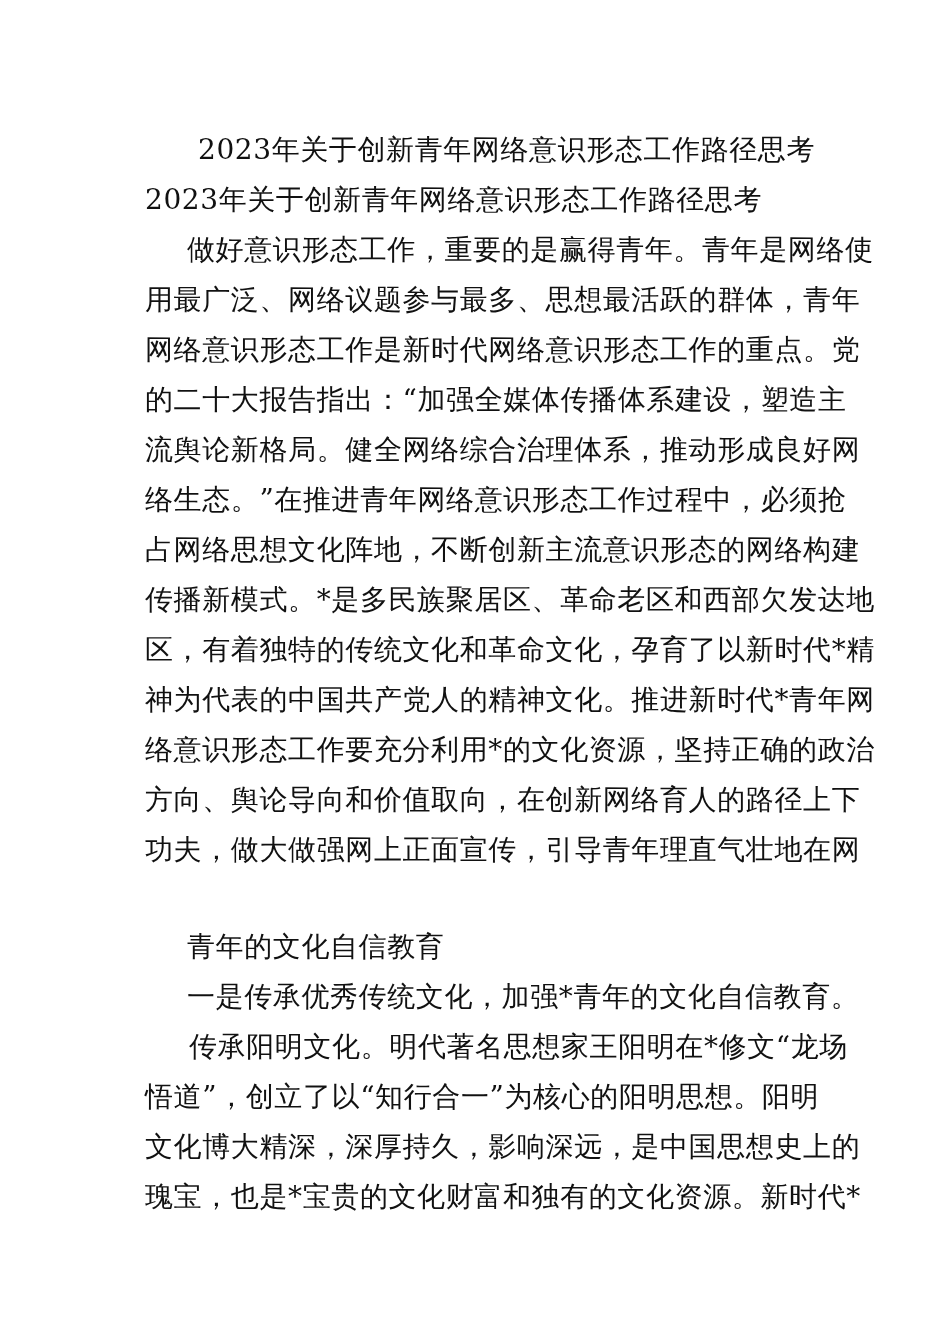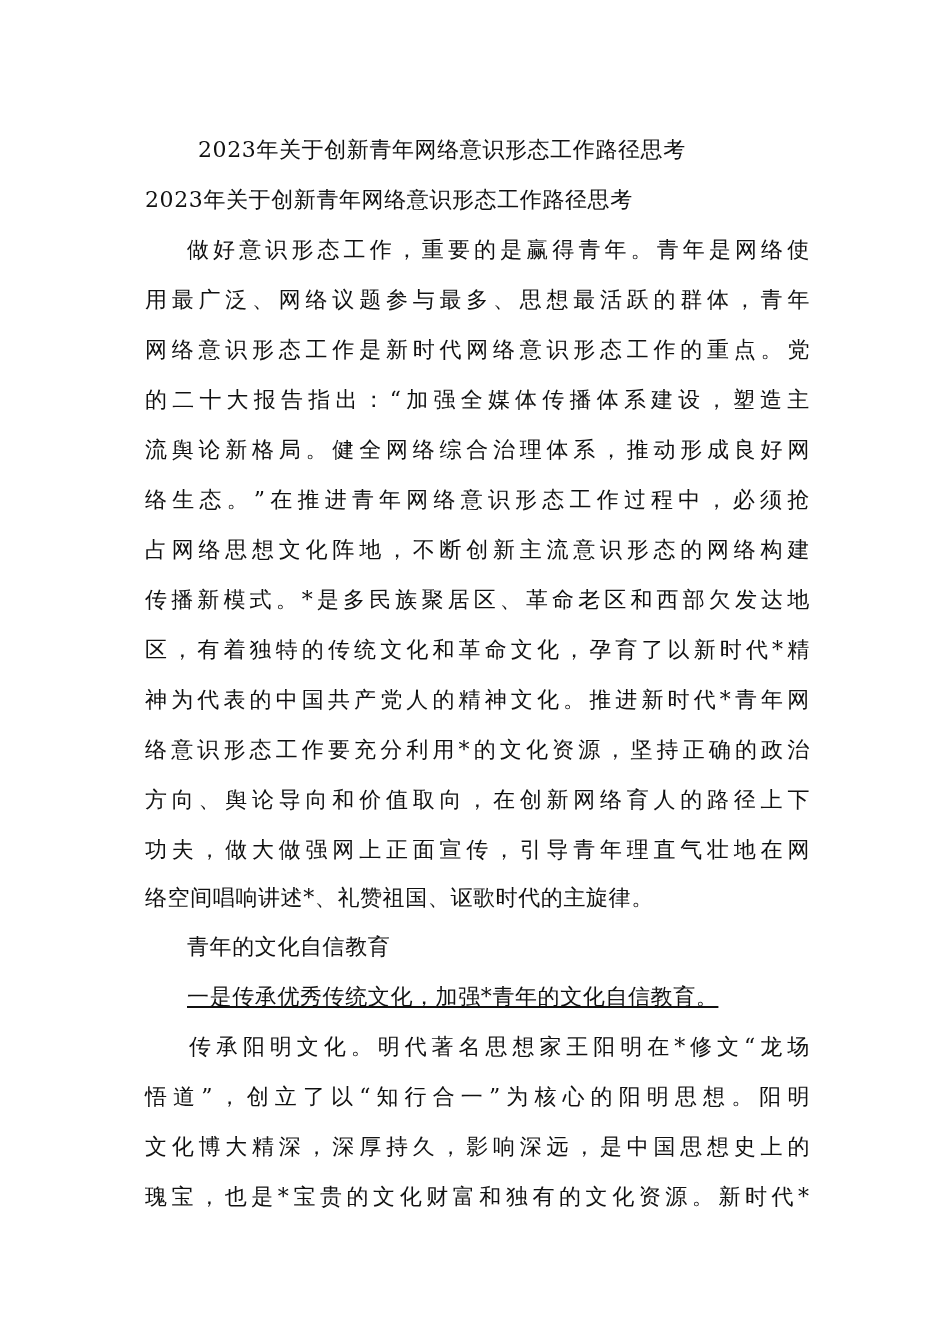--- a/index.html
+++ b/index.html
@@ -1,21 +1,21 @@
 <!DOCTYPE html>
 <html><head>
 <meta charset="utf-8">
 <style>
   html, body { margin:0; padding:0; background:#ffffff; }
   body { width:950px; height:1344px; position:relative; overflow:hidden; }
   .page { position:absolute; left:0; top:0; width:950px; height:1344px; background:#fff; }
   .line {
     position:absolute; left:145px; width:665px; height:50px; line-height:50px;
     font-family: "DejaVu Serif", "Liberation Serif", serif;
-    font-size:22px; color:#111; white-space:nowrap; letter-spacing:0.6px;
+    font-size:28px; color:#111; white-space:nowrap; letter-spacing:0.6px;
   }
   .title-center { left:198px; width:560px; }
 </style>
 </head>
 <body>
 
 <div class="page">
   <div class="line title-center" style="top:125px;">2023年关于创新青年网络意识形态工作路径思考</div>
   <div class="line" style="top:175px;">2023年关于创新青年网络意识形态工作路径思考</div>
 
@@ -366,24 +366,23 @@
       <span>青</span>
       <span>年</span>
       <span>理</span>
       <span>直</span>
       <span>气</span>
       <span>壮</span>
       <span>地</span>
       <span>在</span>
       <span>网</span>
     </div>
-  <div class="line" style="top:873px;">络空间唱响讲述*、礼赞祖国、讴歌时代的主旋律。</div>
 
   <div class="line" style="top:922px; left:187px;">青年的文化自信教育</div>
-  <div class="line" style="top:972px; left:187px;text-decoration:underline;">一是传承优秀传统文化，加强*青年的文化自信教育。</div>
+  <div class="line" style="top:972px; left:187px;">一是传承优秀传统文化，加强*青年的文化自信教育。</div>
 
   <div class="line" style="top: 1022px; left: 189px; width: 621px; display: flex; justify-content: space-between;">
       <span>传</span>
       <span>承</span>
       <span>阳</span>
       <span>明</span>
       <span>文</span>
       <span>化</span>
       <span>。</span>
       <span>明</span>

